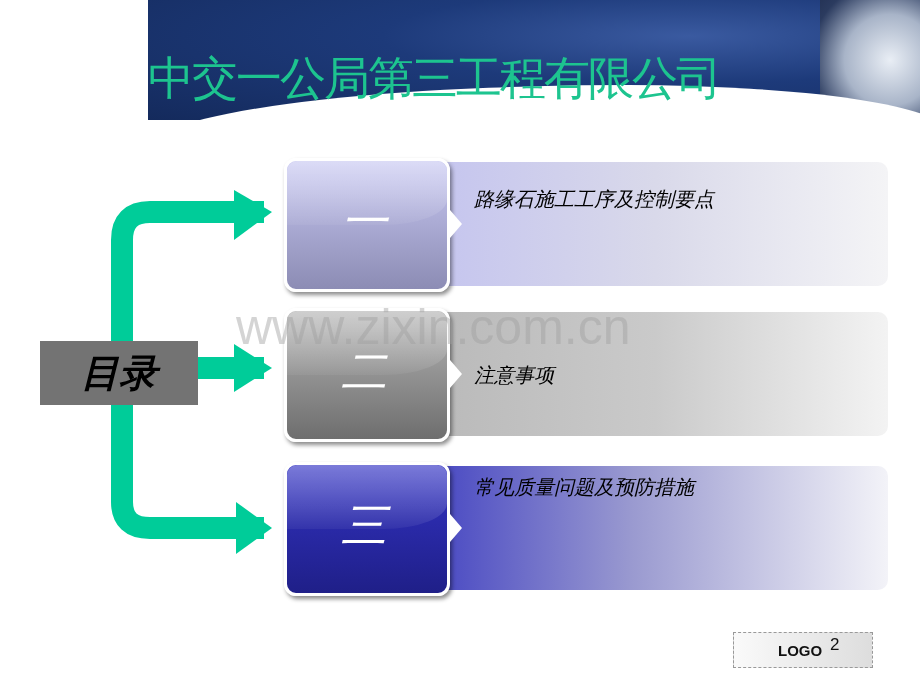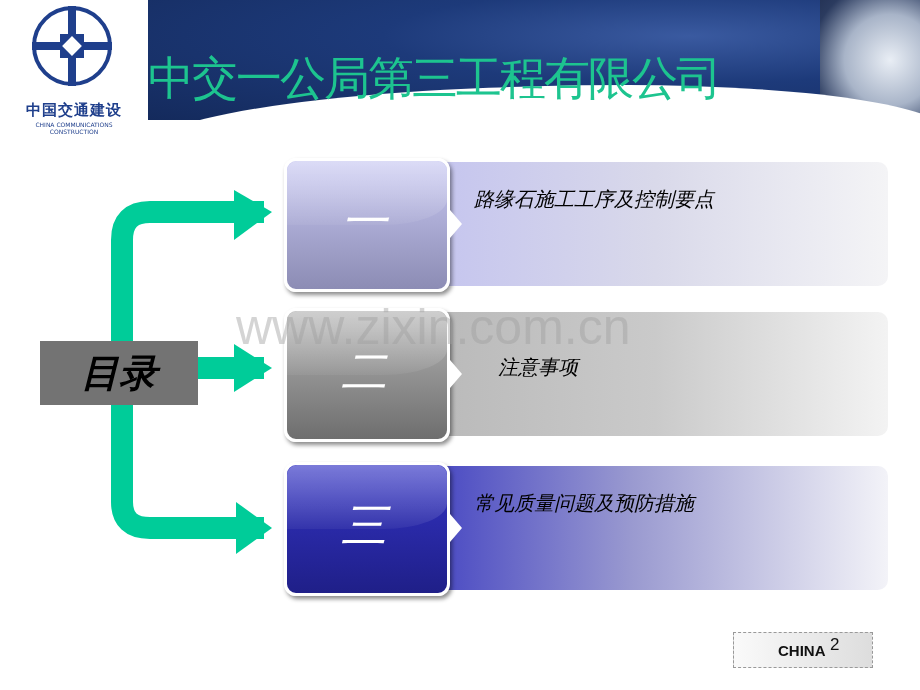--- a/index.html
+++ b/index.html
@@ -35,29 +35,20 @@
   .footer-logo .txt{position:absolute;left:44px;top:9px;font-weight:bold;font-size:15px;color:#111;font-family:"Liberation Sans",sans-serif;}
   .footer-logo .pg{position:absolute;left:96px;top:2px;font-size:17px;color:#111;font-family:"Liberation Sans",sans-serif;}
 </style>
 </head>
 <body>
 
 <div class="header">
   <div class="banner"></div>
   <div class="globe"></div>
   <div class="banner-wave"></div>
-  <div class="logo-area">
-    <svg class="logo-mark" viewBox="0 0 84 84">
-      <circle cx="42" cy="42" r="38" fill="none" stroke="#1f3f8c" stroke-width="4"></circle>
-      <path d="M38 2 L46 2 L46 30 L54 30 L54 38 L82 38 L82 46 L54 46 L54 54 L46 54 L46 82 L38 82 L38 54 L30 54 L30 46 L2 46 L2 38 L30 38 L30 30 L38 30 Z" fill="#1f3f8c"></path>
-      <rect x="34" y="34" width="16" height="16" transform="rotate(45 42 42)" fill="#fff" stroke="#1f3f8c" stroke-width="2"></rect>
-    </svg>
-    <div class="logo-cn">中国交通建设</div>
-    <div class="logo-en">CHINA COMMUNICATIONS CONSTRUCTION</div>
-  </div>
   <div class="title">中交一公局第三工程有限公司</div>
 </div>
 
 <svg class="bracket" viewBox="0 0 300 690">
   <path d="M264 212 L150 212 Q122 212 122 240 L122 502 Q122 528 150 528 L264 528" fill="none" stroke="#00cc99" stroke-width="22"></path>
   <line x1="190" y1="368" x2="264" y2="368" stroke="#00cc99" stroke-width="22"></line>
   <polygon points="234,190 272,212 234,240" fill="#00cc99"></polygon>
   <polygon points="234,344 272,368 234,392" fill="#00cc99"></polygon>
   <polygon points="236,502 272,528 236,554" fill="#00cc99"></polygon>
 </svg>
@@ -74,31 +65,31 @@
   <div class="label" style="top:22px;width:400px;">路缘石施工工序及控制要点</div>
 </div>
 
 <div class="row r2">
   <div class="band"></div>
   <div class="box">
       <div class="gloss"></div>
     </div>
   <div class="num">二</div>
   <div class="pointer"></div>
-  <div class="label" style="top:40px;margin-left:24px;">注意事项</div>
+  <div class="label" style="top:48px;">注意事项</div>
 </div>
 
 <div class="row r3">
   <div class="band"></div>
   <div class="box">
       <div class="gloss"></div>
     </div>
   <div class="num">三</div>
   <div class="pointer"></div>
-  <div class="label" style="top:22px;width:250px;">常见质量问题及预防措施</div>
+  <div class="label" style="top:6px;width:250px;">常见质量问题及预防措施</div>
 </div>
 
 <div class="watermark">www.zixin.com.cn</div>
 
 <div class="footer-logo">
-  <span class="txt">CHINA</span>
+  <span class="txt">LOGO</span>
   <span class="pg">2</span>
 </div>
 
 </body></html>

